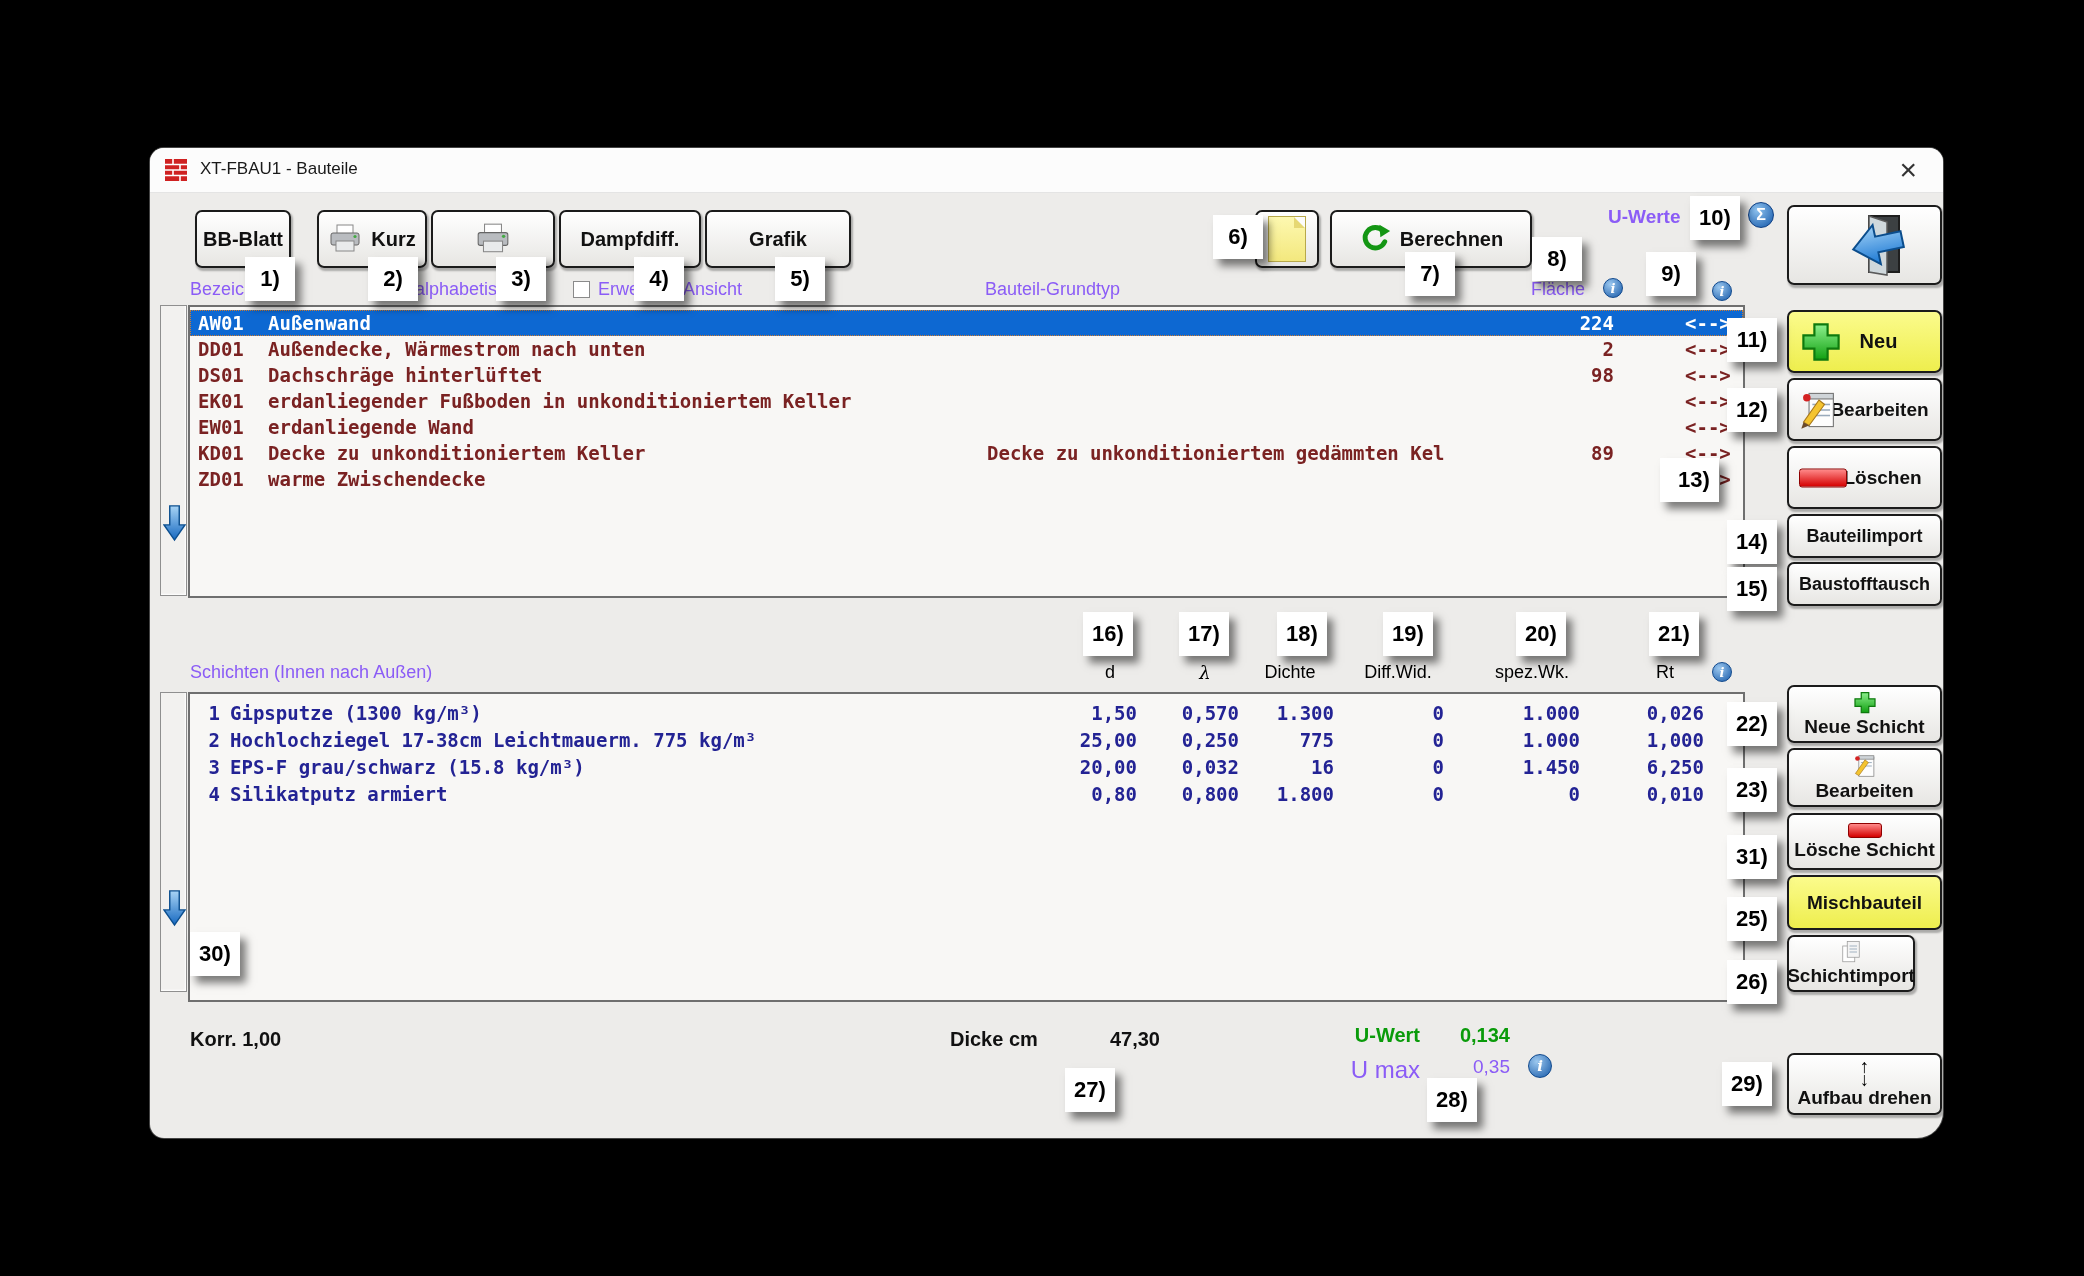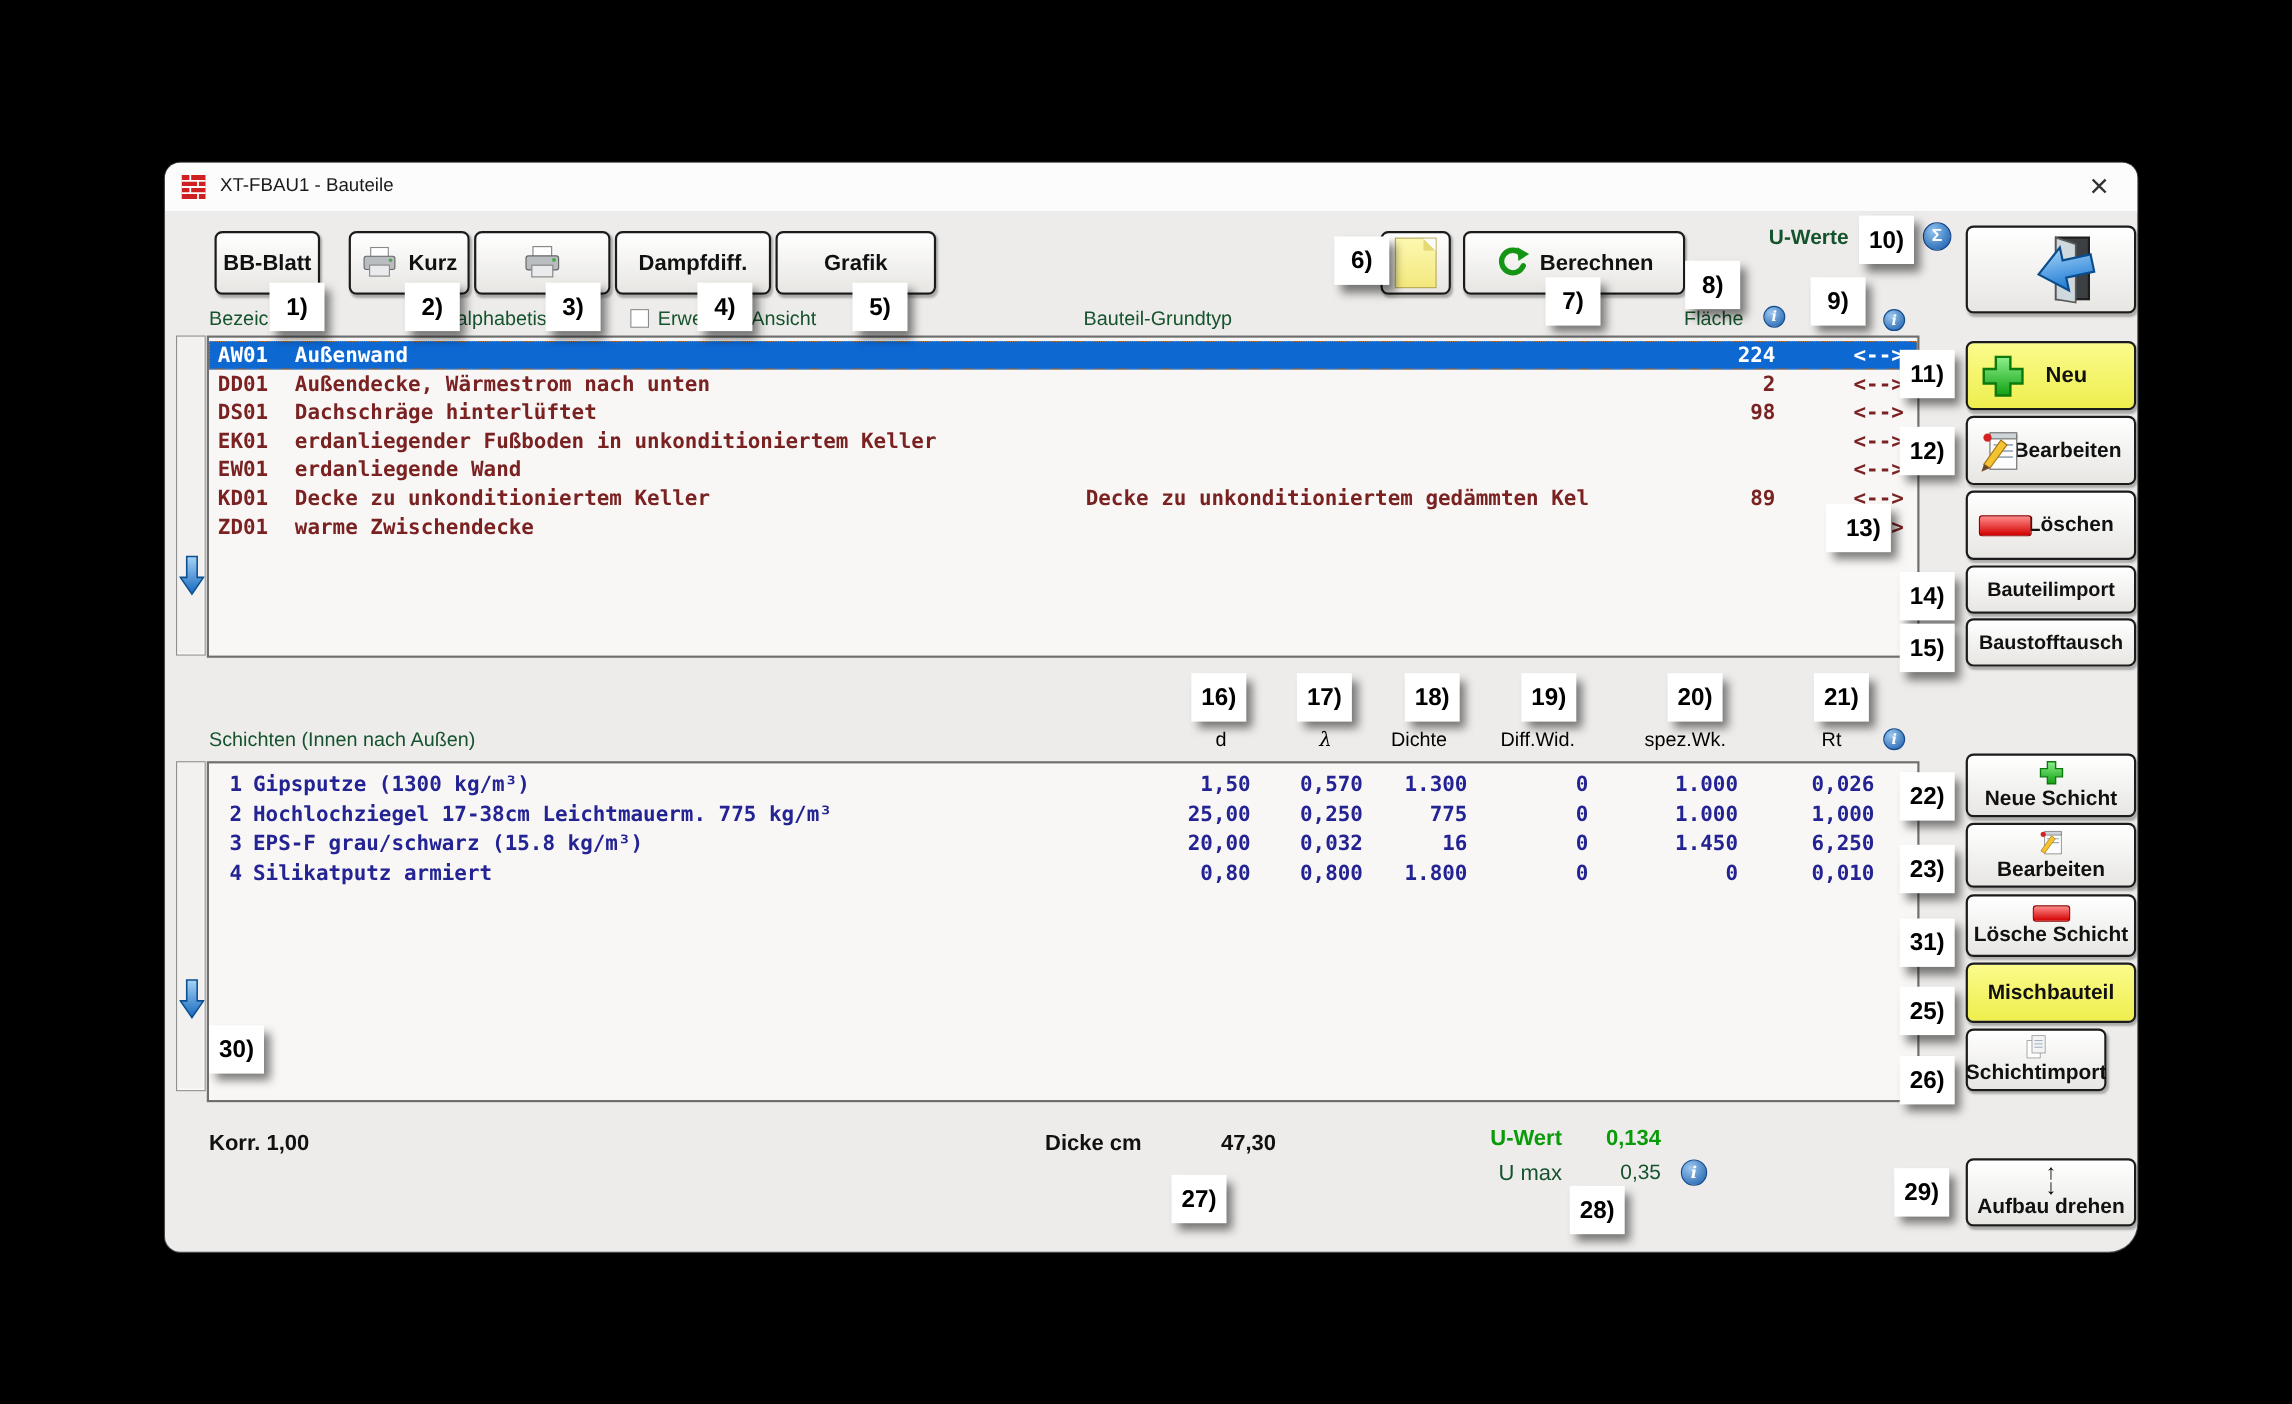--- a/index.html
+++ b/index.html
@@ -35,21 +35,21 @@
   .c-fl{left:1300px;width:124px;text-align:right;} .c-link{left:1495px;}
   .srow{position:absolute;left:0;right:0;height:27px;line-height:27px;
         font-family:"DejaVu Sans Mono",monospace;font-weight:bold;font-size:19px;
         color:#232394;white-space:pre;}
   .srow span{position:absolute;top:0;}
   .s-nr{left:8px;width:22px;text-align:right;} .s-name{left:40px;}
   .s-d{left:837px;width:110px;text-align:right;} .s-la{left:939px;width:110px;text-align:right;}
   .s-di{left:1034px;width:110px;text-align:right;} .s-dw{left:1144px;width:110px;text-align:right;}
   .s-sw{left:1280px;width:110px;text-align:right;} .s-rt{left:1404px;width:110px;text-align:right;}
   
-  .flabel{position:absolute;font-size:18px;color:#14532d;}
+  .flabel{position:absolute;font-size:18px;color:#8b5cf6;}
   .chead{position:absolute;width:120px;text-align:center;font-size:18px;color:#000;}
   .lambda{font-family:"DejaVu Serif",serif;font-style:italic;}
   .bold20{font-weight:bold;font-size:20px;color:#111;}
   .green{color:#0a9b0a;}
   .rspan{position:absolute;text-align:right;}
   
   .info{position:absolute;width:20px;height:20px;border-radius:50%;
         background:radial-gradient(circle at 35% 30%,#9cc8ef,#1659a8);
         border:1px solid #11498d;color:#fff;display:flex;align-items:center;justify-content:center;
         font-family:"DejaVu Serif",serif;font-style:italic;font-weight:bold;font-size:13px;box-sizing:border-box;}
@@ -360,21 +360,21 @@
       <line x1="12" y1="16" x2="22" y2="16" stroke="#9ab" stroke-width="1.2"></line>
     </svg>
     <span>Schichtimport</span>
   </div>
 
   <span class="flabel bold20" style="left:40px;top:880px;">Korr. 1,00</span>
   <span class="flabel bold20" style="left:800px;top:880px;">Dicke cm</span>
   <span class="flabel bold20 rspan" style="left:890px;top:880px;width:120px;">47,30</span>
   <span class="flabel bold20 green rspan" style="left:1150px;top:876px;width:120px;">U-Wert</span>
   <span class="flabel bold20 green rspan" style="left:1245px;top:876px;width:115px;">0,134</span>
-  <span class="flabel rspan" style="left:1150px;top:908px;width:120px;font-size:20px;">U max</span>
+  <span class="flabel rspan" style="left:1150px;top:908px;width:120px;font-size:24px;">U max</span>
   <span class="flabel rspan" style="left:1245px;top:908px;width:115px;font-size:19px;">0,35</span>
   <div class="info" style="left:1378px;top:906px;width:24px;height:24px;font-size:15px;">i</div>
 
   <div class="btn col" style="left:1637px;top:905px;width:155px;height:62px;">
     <div class="updown">
       <span>↑</span>
       <span>↓</span>
     </div>
     <span>Aufbau drehen</span>
   </div>

